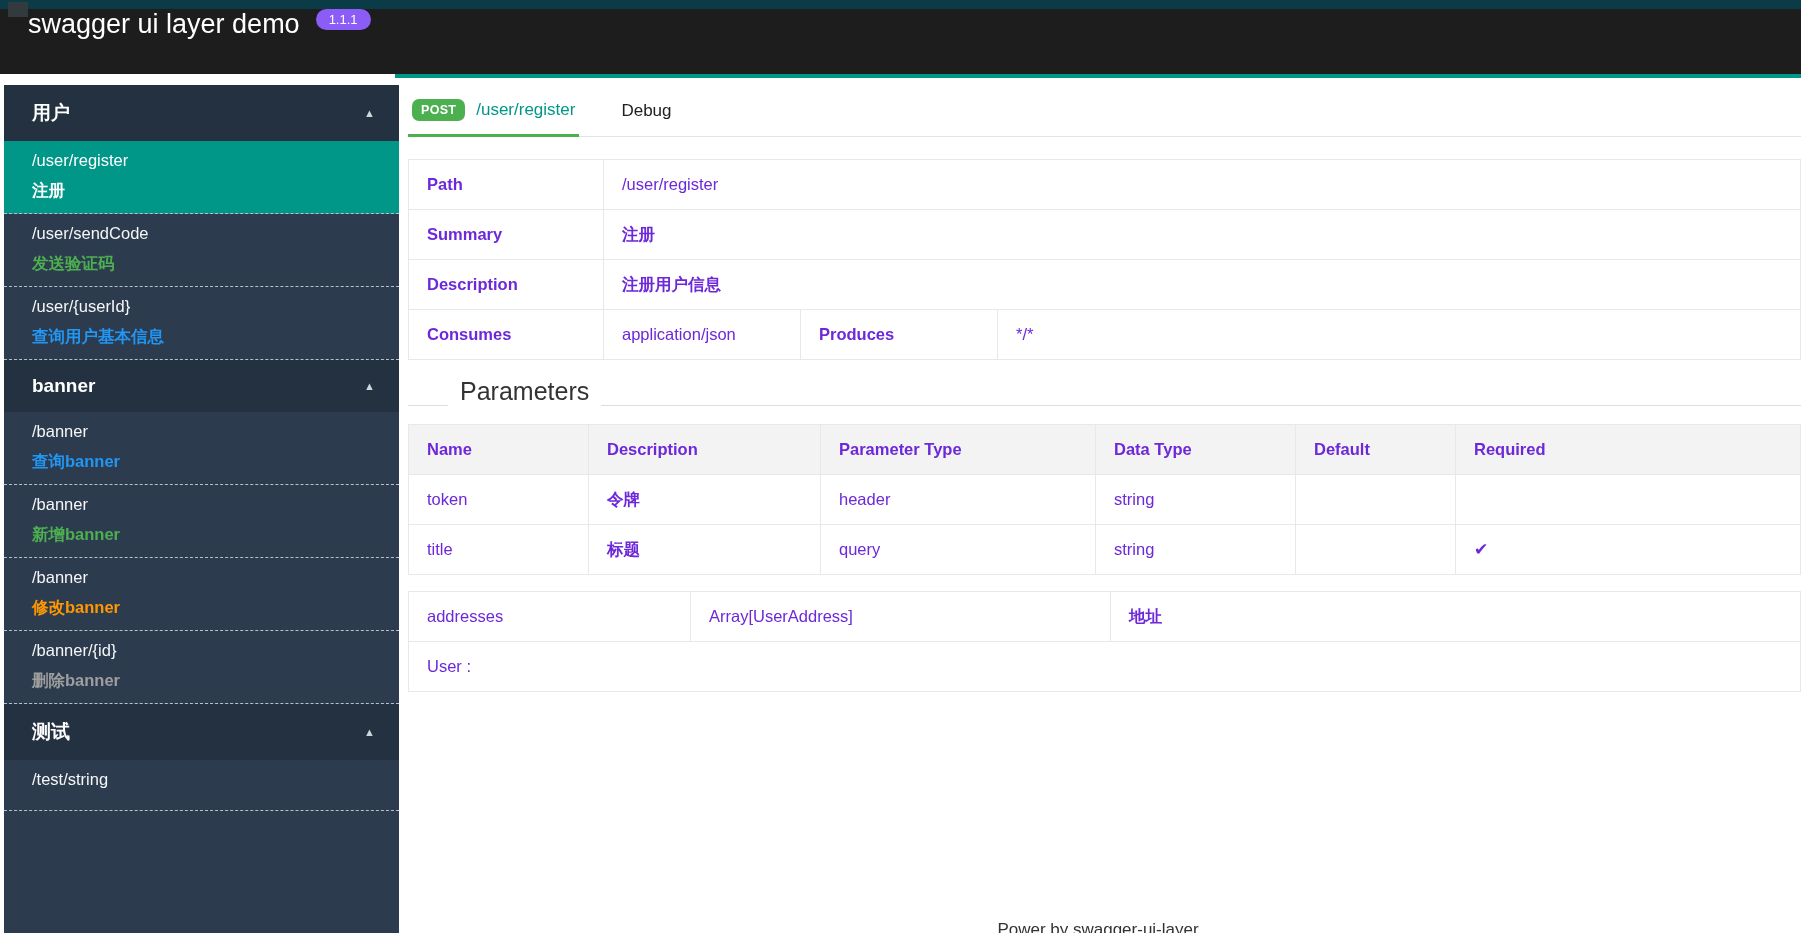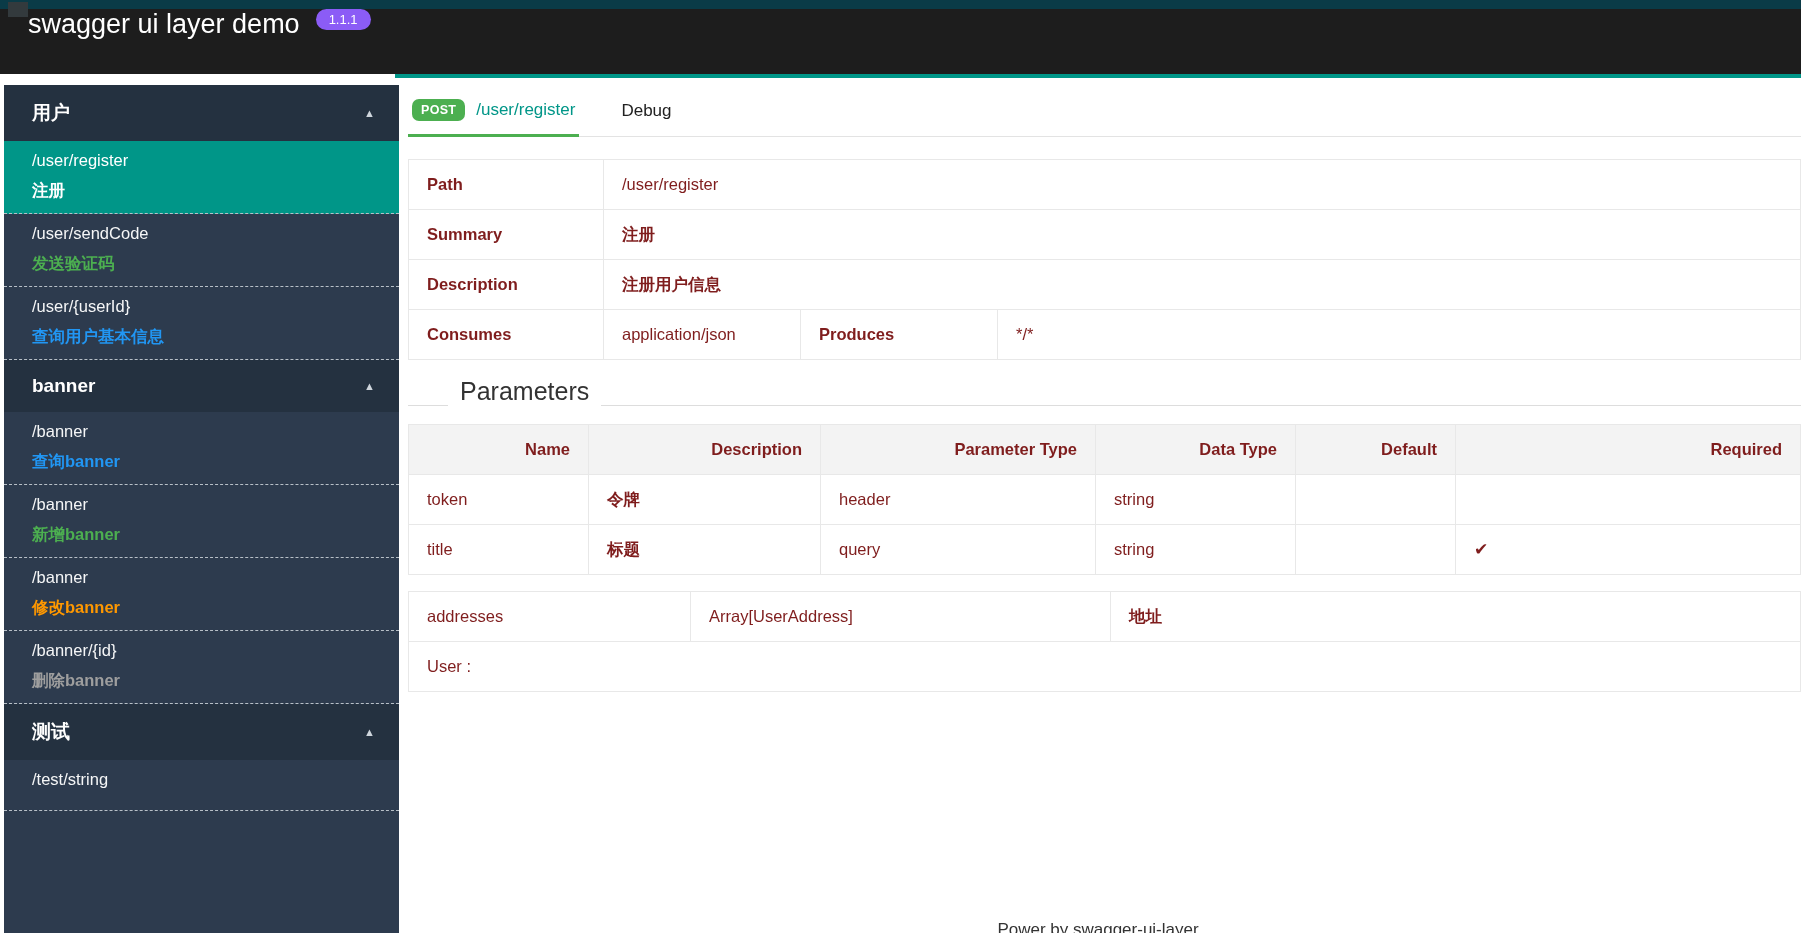--- a/index.html
+++ b/index.html
@@ -68,24 +68,24 @@
   .method-badge {
     background: #4caf50; color: #fff; font-size: 12.5px; font-weight: 600;
     padding: 4px 9px; border-radius: 7px; margin-right: 11px; letter-spacing: .3px;
   }
   .tab-path { color: #009688; }
   .tab-plain { color: #212121; }
 
   table { border-collapse: collapse; table-layout: fixed; width: 100%; }
   td, th {
     border: 1px solid #e8e8e8; padding: 13px 18px;
-    font-size: 16.5px; color: #7f1d1d; text-align: left;
+    font-size: 16.5px; color: #6d28d9; text-align: left;
     overflow: hidden; white-space: nowrap; height: 50px;
   }
-  th { background: #f3f3f3; font-weight: 700; text-align: right; }
+  th { background: #f3f3f3; font-weight: 700; }
   .b { font-weight: 700; }
   .check { font-weight: 900; font-size: 17px; }
 
   .info-table  { margin-top: 22px; }
   .params-table{ margin-top: 18px; }
   .props-table { margin-top: 16px; }
 
   .legend {
     margin-top: 17px; display: flex; align-items: flex-end;
     font-size: 25px; color: #333;

